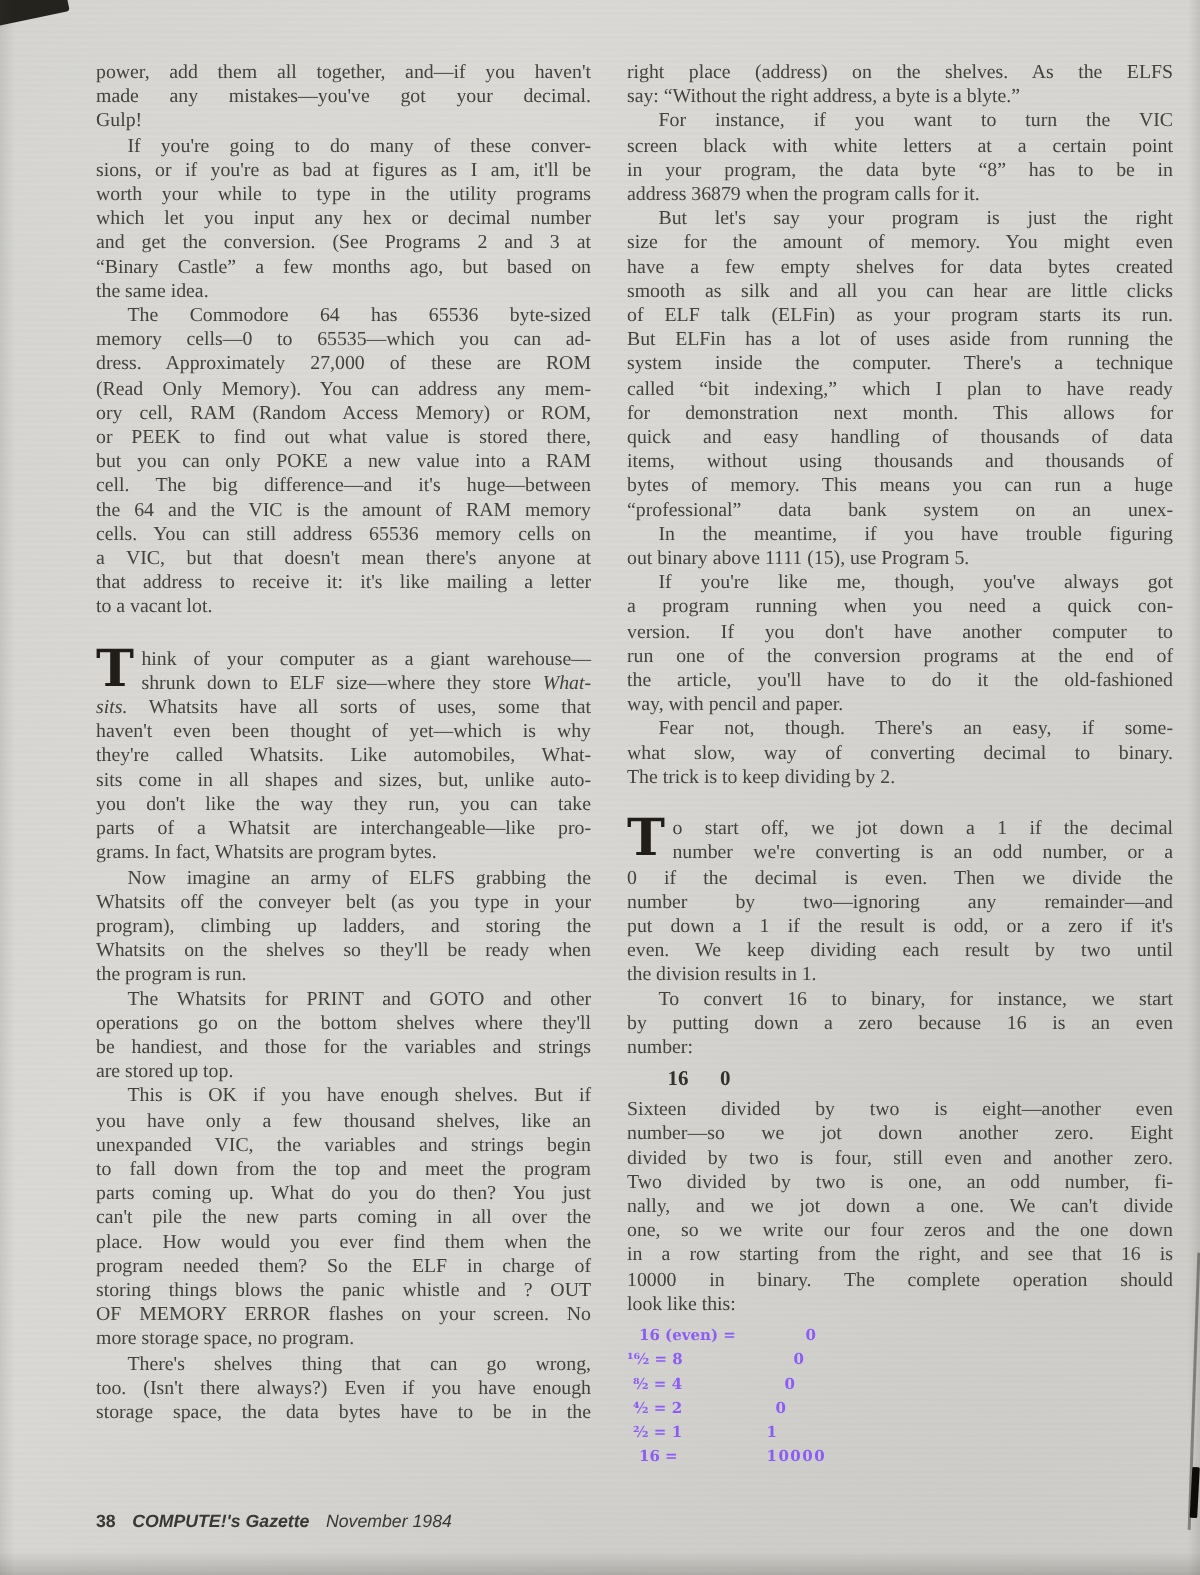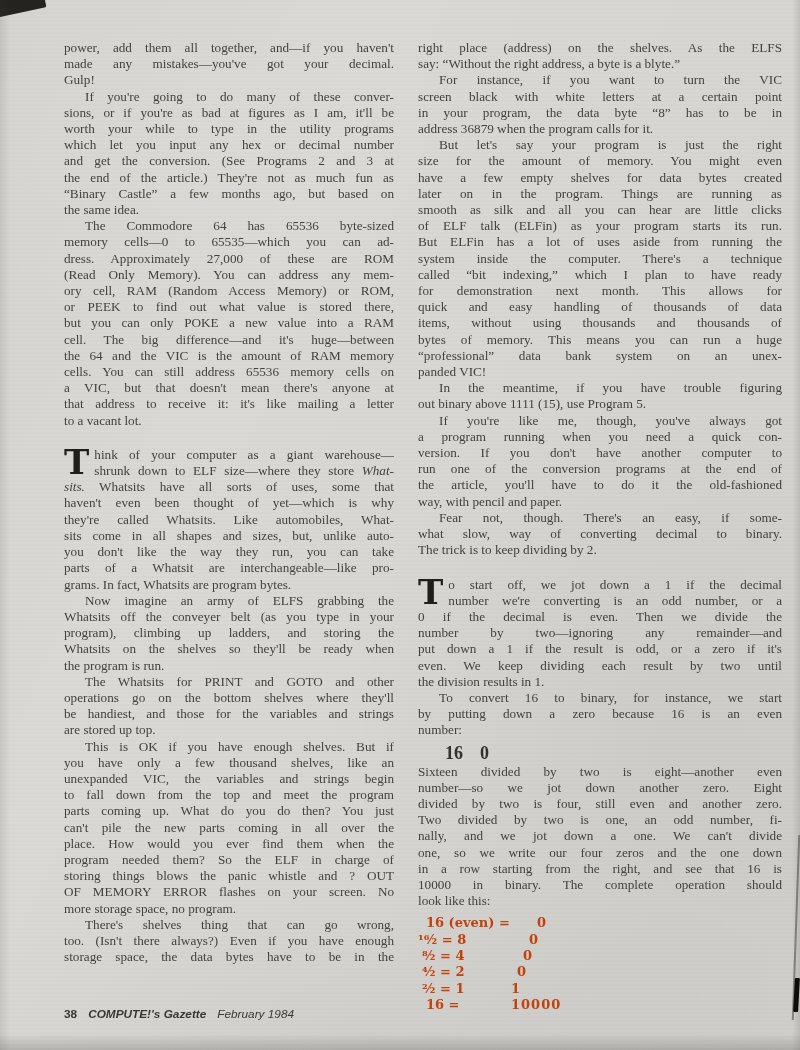--- a/index.html
+++ b/index.html
@@ -28,26 +28,26 @@
   .line.end{text-align-last:auto;}
   .block.indent .line:first-child{text-indent:21px;}
   .dropcap-letter{
     float:left;
     font-family:"DejaVu Serif",serif;font-weight:700;
     font-size:34px;line-height:28px;height:30px;
     padding:1px 5px 0 0;color:#211e19;
   }
   .block.values{
     position:relative;height:16px;margin:6px 0 3px;
-    font-weight:700;font-size:18px;color:#33312c;
+    font-weight:700;font-size:14px;color:#33312c;
   }
   .block.values span{position:absolute;top:0;}
   .block.figure{
     position:relative;margin-top:6px;
-    font-weight:700;font-size:13px;color:#c2410c;
+    font-weight:700;font-size:10px;color:#8b5cf6;
     font-family:"DejaVu Serif",serif;
   }
   .figure-row{position:relative;height:16.3px;}
   .figure-label{position:absolute;top:0;white-space:pre;}
   .figure-value{position:absolute;top:0;letter-spacing:1px;}
   #footer{
     position:absolute;left:64px;top:1007px;
     font-family:"Liberation Sans",sans-serif;font-size:11.8px;color:#3a3834;
     display:flex;align-items:center;
   }
@@ -93,21 +93,20 @@
       <div class="line">power, add them all together, and—if you haven't</div>
       <div class="line">made any mistakes—you've got your decimal.</div>
       <div class="line end">Gulp!</div>
     </div>
     <div class="block para indent">
       <div class="line">If you're going to do many of these conver-</div>
       <div class="line">sions, or if you're as bad at figures as I am, it'll be</div>
       <div class="line">worth your while to type in the utility programs</div>
       <div class="line">which let you input any hex or decimal number</div>
       <div class="line">and get the conversion. (See Programs 2 and 3 at</div>
-      <div class="line">the end of the article.) They're not as much fun as</div>
       <div class="line">“Binary Castle” a few months ago, but based on</div>
       <div class="line end">the same idea.</div>
     </div>
     <div class="block para indent">
       <div class="line">The Commodore 64 has 65536 byte-sized</div>
       <div class="line">memory cells—0 to 65535—which you can ad-</div>
       <div class="line">dress. Approximately 27,000 of these are ROM</div>
       <div class="line">(Read Only Memory). You can address any mem-</div>
       <div class="line">ory cell, RAM (Random Access Memory) or ROM,</div>
       <div class="line">or PEEK to find out what value is stored there,</div>
@@ -171,32 +170,30 @@
     <div class="block para indent">
       <div class="line">For instance, if you want to turn the VIC</div>
       <div class="line">screen black with white letters at a certain point</div>
       <div class="line">in your program, the data byte “8” has to be in</div>
       <div class="line end">address 36879 when the program calls for it.</div>
     </div>
     <div class="block para indent">
       <div class="line">But let's say your program is just the right</div>
       <div class="line">size for the amount of memory. You might even</div>
       <div class="line">have a few empty shelves for data bytes created</div>
-      <div class="line">later on in the program. Things are running as</div>
       <div class="line">smooth as silk and all you can hear are little clicks</div>
       <div class="line">of ELF talk (ELFin) as your program starts its run.</div>
       <div class="line">But ELFin has a lot of uses aside from running the</div>
       <div class="line">system inside the computer. There's a technique</div>
       <div class="line">called “bit indexing,” which I plan to have ready</div>
       <div class="line">for demonstration next month. This allows for</div>
       <div class="line">quick and easy handling of thousands of data</div>
       <div class="line">items, without using thousands and thousands of</div>
       <div class="line">bytes of memory. This means you can run a huge</div>
       <div class="line">“professional” data bank system on an unex-</div>
-      <div class="line end">panded VIC!</div>
     </div>
     <div class="block para indent">
       <div class="line">In the meantime, if you have trouble figuring</div>
       <div class="line end">out binary above 1111 (15), use Program 5.</div>
     </div>
     <div class="block para indent">
       <div class="line">If you're like me, though, you've always got</div>
       <div class="line">a program running when you need a quick con-</div>
       <div class="line">version. If you don't have another computer to</div>
       <div class="line">run one of the conversion programs at the end of</div>
@@ -262,18 +259,18 @@
       <div class="figure-row">
         <span class="figure-label" style="left: 8px;">16 =</span>
         <span class="figure-value" style="left: 93px;">10000</span>
       </div>
     </div>
   </div>
 
 <div id="footer">
   <span class="pageno">38</span>
   <span class="mag">COMPUTE!'s Gazette</span>
-  <span class="issue">February 1984</span>
+  <span class="issue">November 1984</span>
 </div>
 
 <div id="edge-line"></div>
 <div id="edge-blob"></div>
 <div id="bottom-shade"></div>
 
 </body></html>

